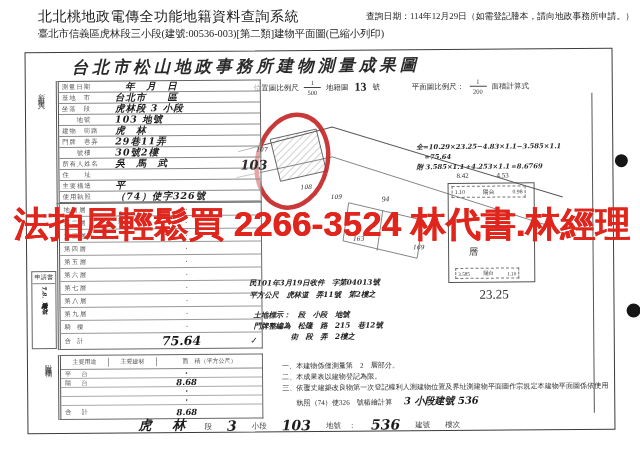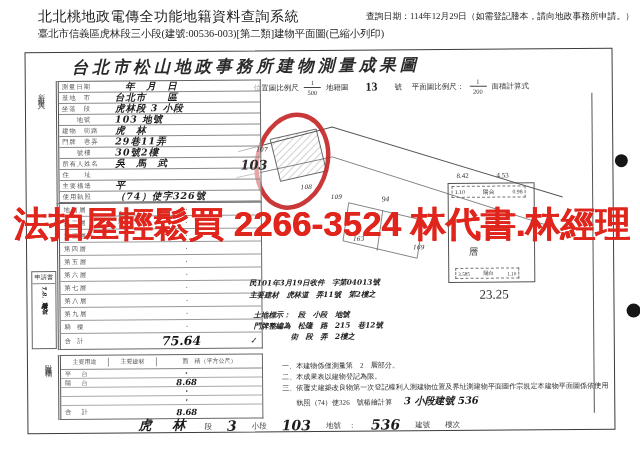--- a/index.html
+++ b/index.html
@@ -21,21 +21,21 @@
 
   
   .sketch { left:0; top:0; width:620px; height:382px; pointer-events:none; }
 
   
   .scale-left  { left:228px; top:28px; display:flex; align-items:center; font-size:7.5px; color:#333; white-space:nowrap; }
   .scale-right { left:386px; top:28px; display:flex; align-items:center; font-size:7.5px; color:#333; white-space:nowrap; }
   .frac { display:inline-flex; flex-direction:column; align-items:center; font-size:6.5px; line-height:1.1; margin:0 5px; color:#333; }
   .fnum { border-bottom:.8px solid #444; padding:0 7px 1px; }
   .fden { padding-top:1px; }
-  .map-no { font-size:12px; font-weight:bold; margin:0 17px; color:#222; }
+  .map-no { font-size:12px; font-weight:bold; margin:0 6px; color:#222; }
 
   
   .vert { writing-mode:vertical-rl; text-orientation:upright; }
   .owner-col { left:10px; top:34px; font-size:7.5px; color:#444; letter-spacing:3px; }
 
   
   .form { left:30px; top:28px; width:205px; border:1px solid #666; border-left:3px double #555; background:rgba(255,255,255,.55); }
   .form-row { display:flex; align-items:center; height:11px; border-bottom:.8px solid #8a8a8a; overflow:visible; }
   .form-row:last-child { border-bottom:1px solid #666; }
   .fr-label { width:56px; font-size:6.3px; color:#555; padding-left:3px; letter-spacing:1px; white-space:nowrap; }
@@ -300,41 +300,46 @@
             <span class="ax-label"></span>
             <span class="ax-value">·</span>
           </div>
         </div>
       <div class="annex-total">
         <span class="ax-label">合　計</span>
         <span class="ax-value">8.68</span>
       </div>
     </div>
 
+    <div class="calc hw">
+      <div>全=10.29×23.25−4.83×1.1−3.585×1.1</div>
+      <div>　＝75.64</div>
+      <div>附 3.585×1.1＋4.253×1.1＝8.6769</div>
+    </div>
 
     <div class="plan">
       <span class="plan-dim-t1">8.42</span>
       <span class="plan-dim-t2">4.53</span>
       <div class="balcony-strip">
         <span>1.10</span>
         <span>陽台</span>
         <span>0.98</span>
       </div>
       <span class="plan-room">層</span>
       <div class="bottom-strip">
         <span>3.585</span>
         <span>陽台</span>
         <span>1.10</span>
       </div>
       <span class="plan-dim-b">23.25</span>
     </div>
 
     <div class="hw-block-a hw">
       <div>民101年3月19日收件　字第04013號</div>
-      <div>主要建材　虎林道　弄11號　第2樓之</div>
+      <div>平方公尺　虎林道　弄11號　第2樓之</div>
     </div>
 
     <div class="hw-block-b hw">
       <div>土地標示：　段　小段　地號</div>
       <div>門牌整編為　松隆　路　215　巷12號</div>
       <div>　　　　　街　段　弄　2樓之</div>
     </div>
 
     <div class="notes">
       <div>一、本建物係僅測量第　2　層部分。</div>

